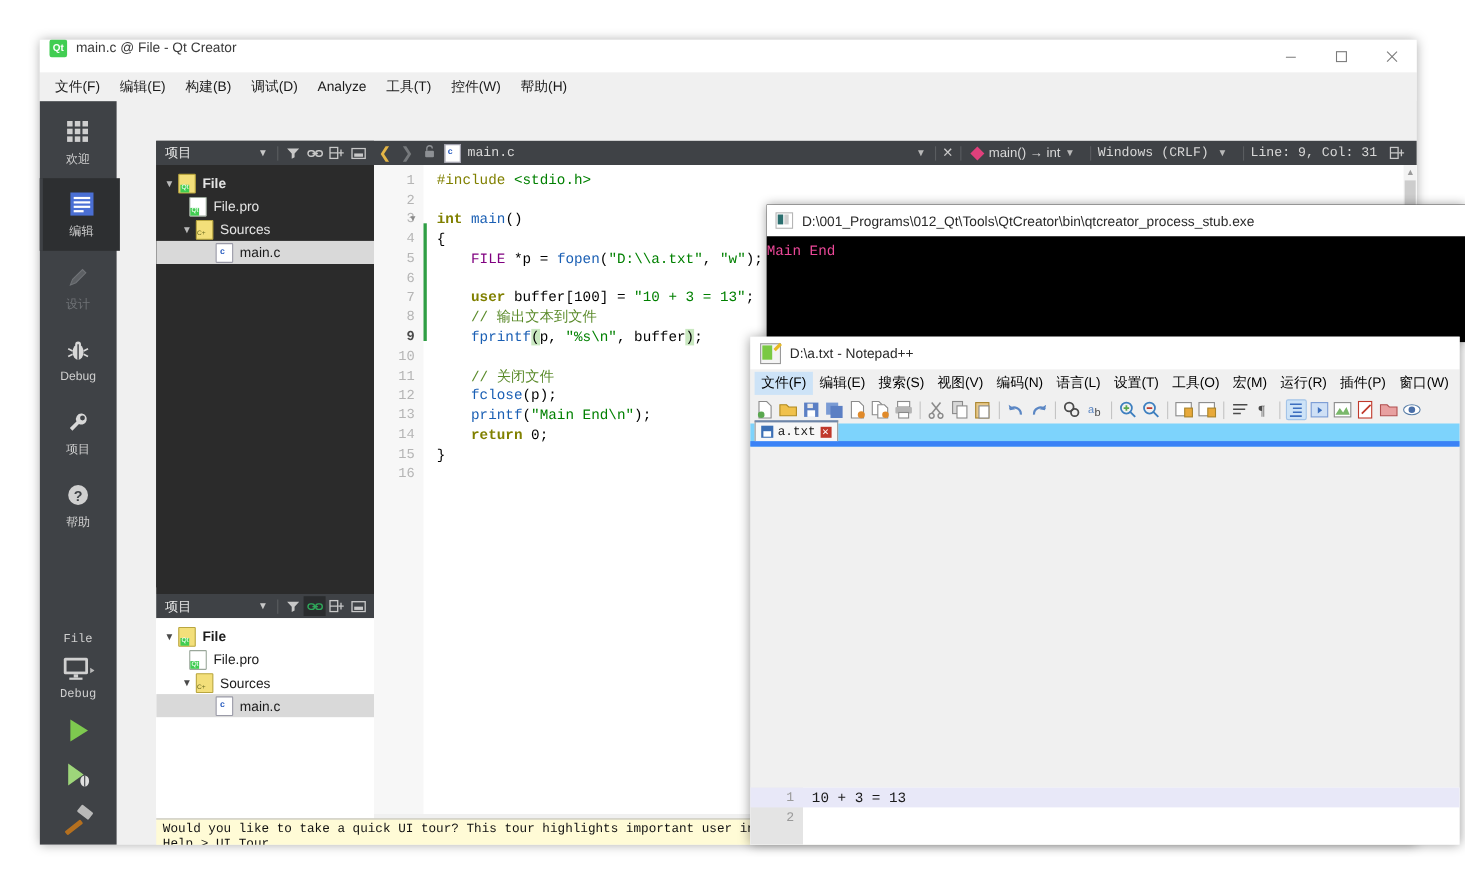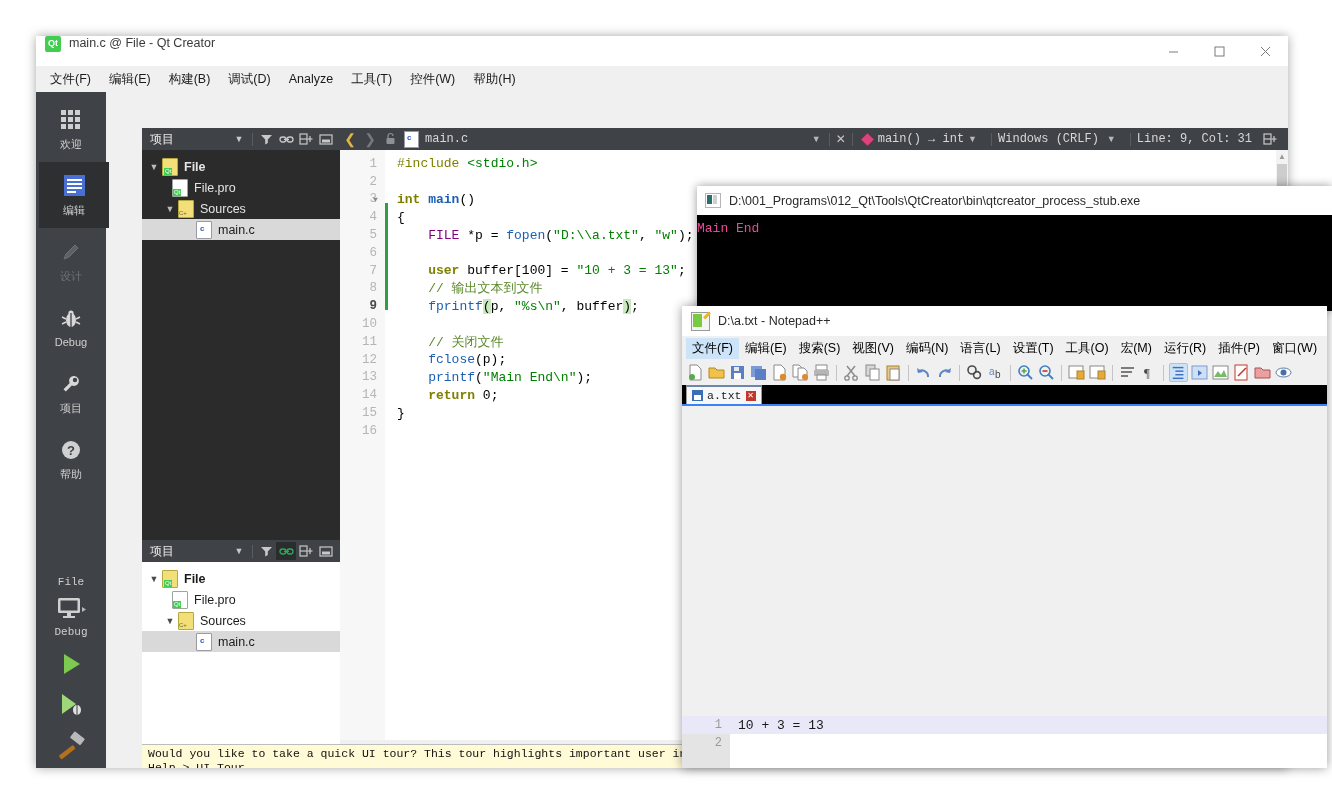--- a/index.html
+++ b/index.html
@@ -113,21 +113,21 @@
   .nav-arrow.dim{color:#76797c;}
   .lock-ico{width:20px;text-align:center;color:#8d9094;font-size:11px;}
   .tabfile{display:flex;align-items:center;gap:6px;margin-left:4px;}
   .tabfile .fname{font-family:"Liberation Mono",monospace;font-size:12px;color:#d8d8d8;}
   .mini-c{width:13px;height:15px;background:#ffffff;border:1px solid #9a9aa7;position:relative;flex:none;}
   .mini-c::after{content:"c";position:absolute;left:2px;top:2px;font-size:8px;color:#2b5ec0;font-weight:bold;line-height:8px;}
   .tb-dd{color:#b8b8b8;font-size:9px;margin-left:4px;}
   .tb-sep{width:1px;height:13px;background:#5a5d60;margin:0 6px;}
   .tb-x{color:#c9c9c9;font-size:12px;}
   .sym-diamond{width:9px;height:9px;background:#e0407b;transform:rotate(45deg);margin:0 6px 0 4px;flex:none;}
-  .sym-text{font-family:Liberation Mono, monospace;font-size:12px;color:#d8d8d8;}
+  .sym-text{font-family:Liberation Sans, sans-serif;font-size:12px;color:#d8d8d8;}
   .tb-right{margin-left:auto;display:flex;align-items:center;}
   .tb-right .mono{font-family:"Liberation Mono",monospace;font-size:12px;color:#d8d8d8;}
 
   
   .editor{
     position:absolute;left:304px;top:114px;width:948px;height:590px;background:#ffffff;overflow:hidden;
   }
   .gutter{position:absolute;left:0;top:0;width:45px;height:590px;background:#f7f7f7;}
   .chbar{position:absolute;left:45px;top:0;width:3px;height:590px;}
   .cline{height:17.8px;display:flex;align-items:center;font-family:"Liberation Mono",monospace;font-size:13px;white-space:pre;}
@@ -179,21 +179,21 @@
   .npp-ico::after{content:"";position:absolute;left:1px;top:1px;width:9px;height:13px;background:#7ac943;}
   .npp-ico::before{content:"";position:absolute;right:-2px;top:1px;width:8px;height:3px;background:#e8b923;transform:rotate(-45deg);}
   .npp-title-text{font-size:12.5px;color:#2a2a2a;}
   .npp-menubar{height:24px;background:#f0f0f0;display:flex;align-items:center;padding-left:4px;box-sizing:border-box;}
   .npp-menu{font-size:12.5px;color:#000;padding:2px 6px;white-space:nowrap;}
   .npp-menu.sel{background:#cde3f7;}
   .npp-toolbar{height:25px;background:#f0f0f0;display:flex;align-items:center;padding-left:4px;box-sizing:border-box;gap:2px;}
   .tbi{width:19px;height:19px;border-radius:2px;position:relative;flex:none;}
   .tbi.sel{background:#cde3f7;border:1px solid #a3c4e8;box-sizing:border-box;}
   .tbsep{width:1px;height:16px;background:#c4c4c4;margin:0 3px;flex:none;}
-  .npp-tabbar{height:21px;background:#000000;display:flex;align-items:flex-end;padding-left:4px;box-sizing:border-box;border-bottom:2px solid #3b82f6;}
+  .npp-tabbar{height:21px;background:#7dd3fc;display:flex;align-items:flex-end;padding-left:4px;box-sizing:border-box;border-bottom:5px solid #3b82f6;}
   .npp-tab{
     height:19px;background:#f7f7f7;border:1px solid #9a9a9a;border-bottom:none;
     display:flex;align-items:center;gap:4px;padding:0 5px;box-sizing:border-box;
     border-top:2px solid #6e86a8;
   }
   .npp-tab .disk{width:11px;height:11px;background:#3b6fb5;position:relative;flex:none;}
   .npp-tab .disk::after{content:"";position:absolute;left:2px;top:5px;width:7px;height:5px;background:#fff;}
   .npp-tab .tname{font-family:"Liberation Mono",monospace;font-size:11.5px;color:#1a1a1a;}
   .npp-tab .tx{width:10px;height:10px;background:#c0392b;color:#fff;font-size:8px;line-height:10px;text-align:center;flex:none;}
   .npp-editor{position:absolute;left:0;top:null;width:645px;background:#ffffff;}
@@ -505,21 +505,21 @@
         </div>
 
         <div class="cline">
           <span class="lnum">2</span>
           <span class="code"></span>
         </div>
 
         <div class="cline" style="position:relative;">
           <span class="lnum">3</span>
           <span class="fold">▼</span>
-          <span class="code"><span class="k-kw">int</span> <span class="k-fnblue" style="font-weight:bold;">main</span><span class="k-plain">()</span></span>
+          <span class="code"><span class="k-kw">int</span> <span class="k-fnblue" style="font-weight:normal;">main</span><span class="k-plain">()</span></span>
         </div>
 
         <div class="cline">
           <span class="lnum">4</span>
           <span class="code"><span class="k-plain">{</span></span>
         </div>
 
         <div class="cline">
           <span class="lnum">5</span>
           <span class="code"><span class="k-type">    FILE</span> <span class="k-plain">*p = </span><span class="k-fnblue">fopen</span><span class="k-plain">(</span><span class="k-str">"D:\\a.txt"</span><span class="k-plain">, </span><span class="k-str">"w"</span><span class="k-plain">);</span></span>

